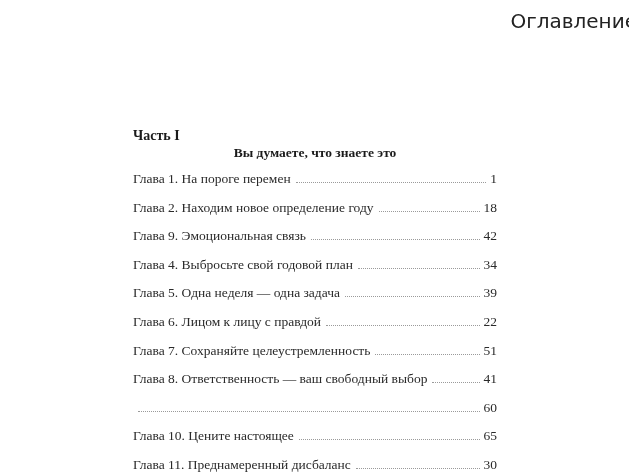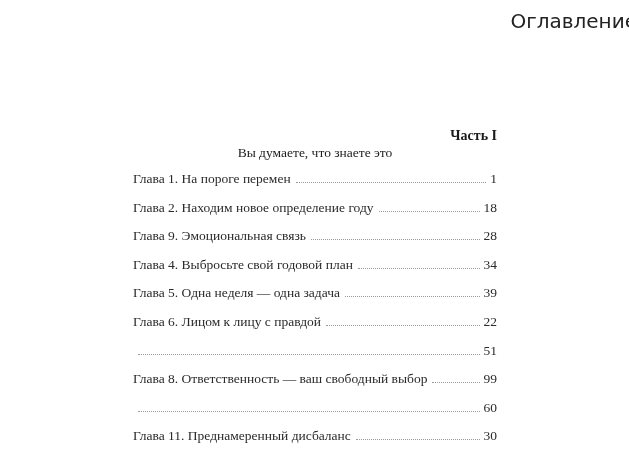--- a/index.html
+++ b/index.html
@@ -32,29 +32,29 @@
     color: #222222;
     margin: 8px;
   }
   .toc-block {
     position: absolute;
     top: 127px;
     left: 133px;
     width: 364px;
   }
   .part-label {
-    text-align: right;
+    text-align: left;
     font-weight: bold;
     font-size: 14px;
     line-height: 17px;
     color: #1b1b1b;
   }
   .part-subtitle {
     text-align: center;
-    font-weight: normal;
+    font-weight: bold;
     font-size: 13.5px;
     line-height: 17px;
     color: #1b1b1b;
     margin-bottom: 11px;
   }
   .entries {
     width: 100%;
   }
   .entry {
     display: flex;
@@ -105,21 +105,21 @@
 
   <div class="entry">
     <span class="entry-title">Глава 2. Находим новое определение году</span>
     <span class="leader"></span>
     <span class="entry-page">18</span>
   </div>
 
   <div class="entry">
     <span class="entry-title">Глава 9. Эмоциональная связь</span>
     <span class="leader"></span>
-    <span class="entry-page">28</span>
+    <span class="entry-page">42</span>
   </div>
 
   <div class="entry">
     <span class="entry-title">Глава 4. Выбросьте свой годовой план</span>
     <span class="leader"></span>
     <span class="entry-page">34</span>
   </div>
 
   <div class="entry">
     <span class="entry-title">Глава 5. Одна неделя — одна задача</span>
@@ -127,35 +127,41 @@
     <span class="entry-page">39</span>
   </div>
 
   <div class="entry">
     <span class="entry-title">Глава 6. Лицом к лицу с правдой</span>
     <span class="leader"></span>
     <span class="entry-page">22</span>
   </div>
 
   <div class="entry">
+    <span class="entry-title">Глава 7. Сохраняйте целеустремленность</span>
     <span class="leader"></span>
     <span class="entry-page">51</span>
   </div>
 
   <div class="entry">
     <span class="entry-title">Глава 8. Ответственность — ваш свободный выбор</span>
     <span class="leader"></span>
-    <span class="entry-page">99</span>
+    <span class="entry-page">41</span>
   </div>
 
   <div class="entry">
     <span class="leader"></span>
     <span class="entry-page">60</span>
   </div>
 
+  <div class="entry">
+    <span class="entry-title">Глава 10. Цените настоящее</span>
+    <span class="leader"></span>
+    <span class="entry-page">65</span>
+  </div>
 
   <div class="entry">
     <span class="entry-title">Глава 11. Преднамеренный дисбаланс</span>
     <span class="leader"></span>
     <span class="entry-page">30</span>
   </div>
 </div>
 
   </div>
 </div>

